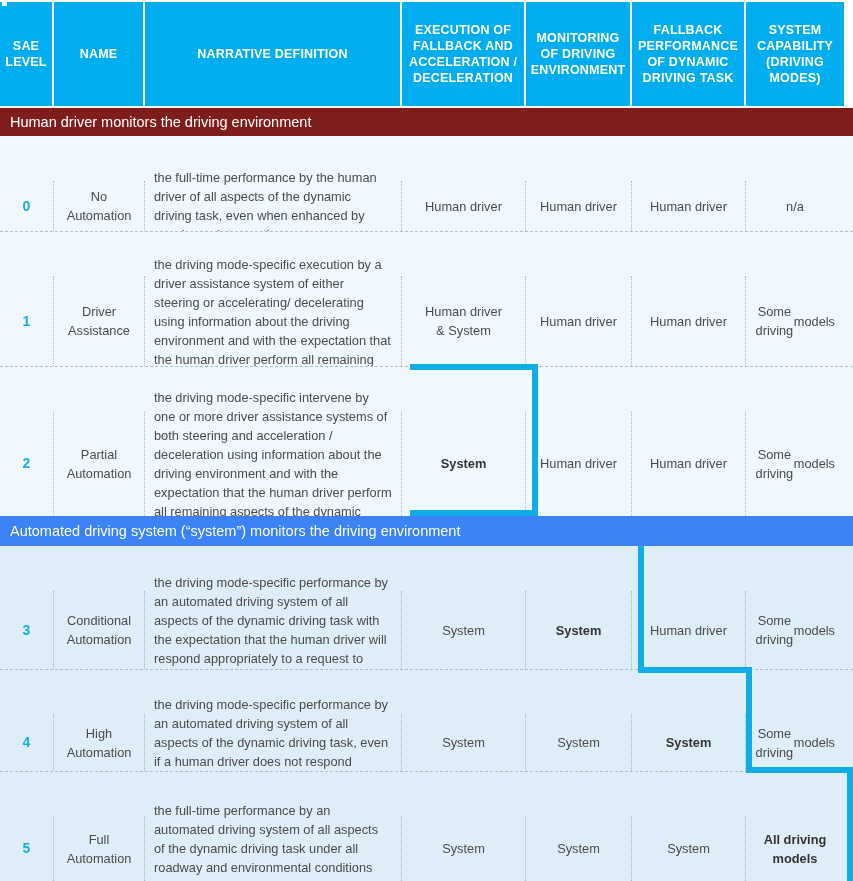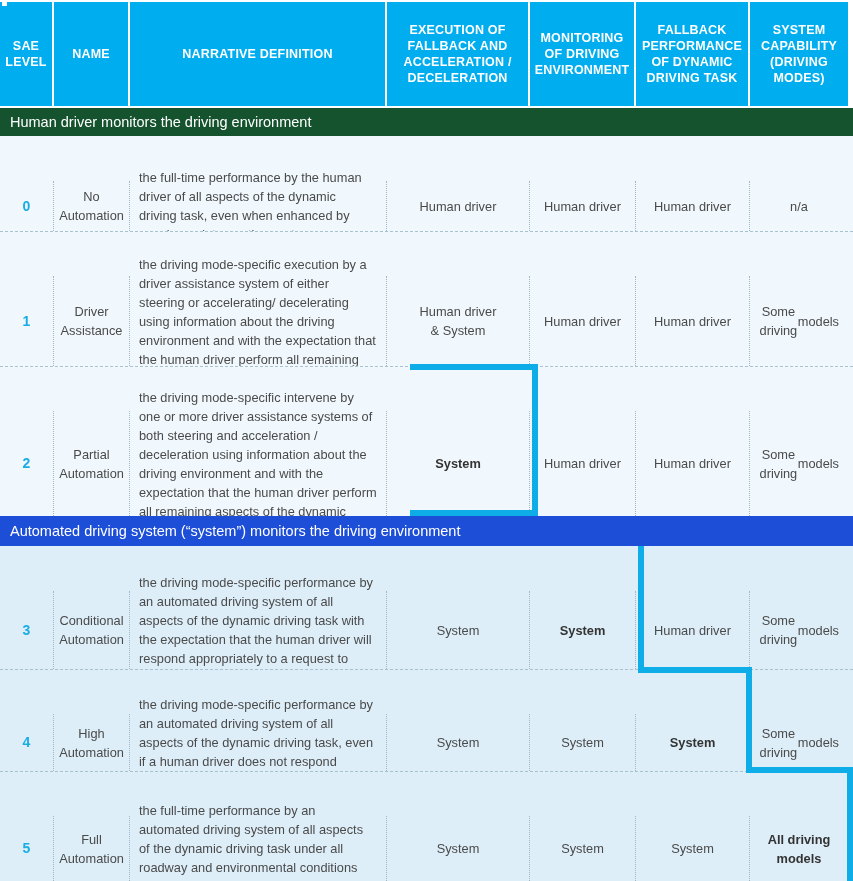--- a/index.html
+++ b/index.html
@@ -48,40 +48,40 @@
   .corner-notch {
     position: absolute;
     left: 2px; top: 0;
     width: 5px; height: 6px;
     background: #ffffff;
     z-index: 5;
   }
 
   
   .c-level { width: 54px; }
-  .c-name  { width: 76px; }
+  .c-name  { width: 91px; }
   .c-narr  { width: 257px; }
-  .c-exec  { width: 143px; }
+  .c-exec  { width: 124px; }
   .c-mon   { width: 106px; }
   .c-fall  { width: 114px; }
   .c-cap   { width: 98px; }
 
   
   .section-bar {
     position: absolute;
     left: 0;
     width: 853px;
     color: #ffffff;
     font-size: 14.5px;
     display: flex;
     align-items: center;
     padding-left: 10px;
   }
-  .section-bar.dark  { background: #14532d; }
-  .section-bar.light { background: #1d4ed8; }
+  .section-bar.dark  { background: #7f1d1d; }
+  .section-bar.light { background: #3b82f6; }
 
   
   .row {
     position: absolute;
     left: 0;
     width: 853px;
     display: flex;
   }
   .row.tint-a { background: #f1f8fd; }
   .row.tint-b { background: #ddeef8; }

